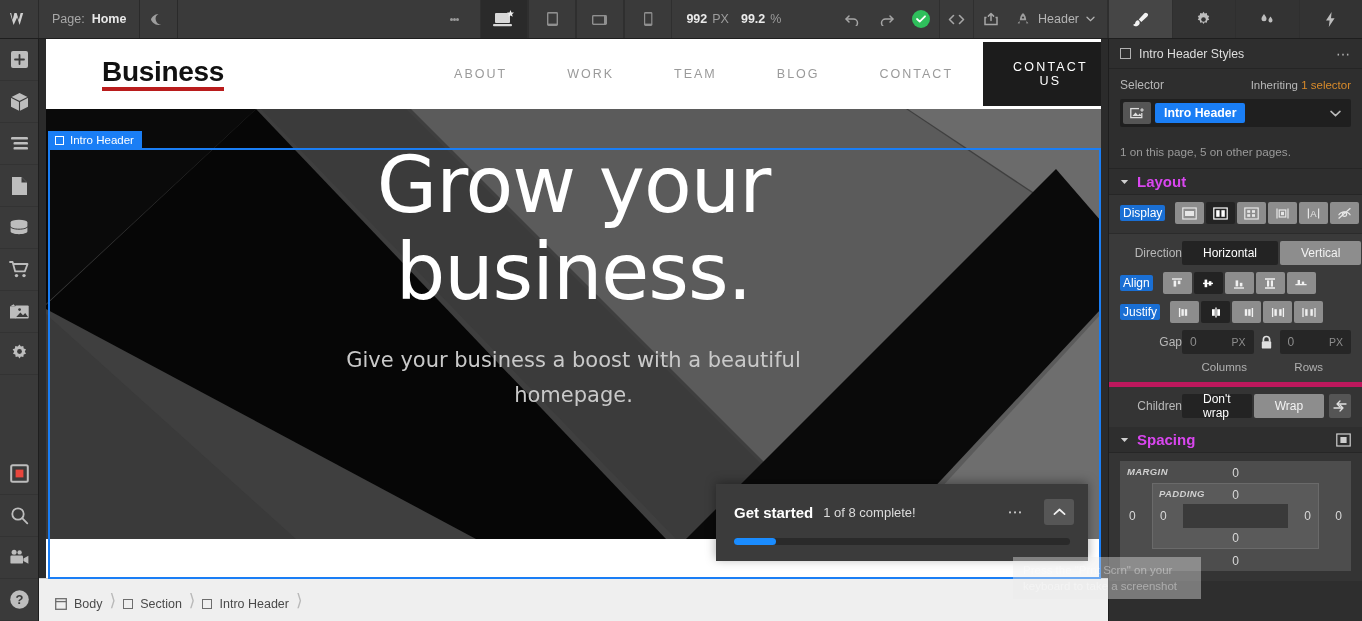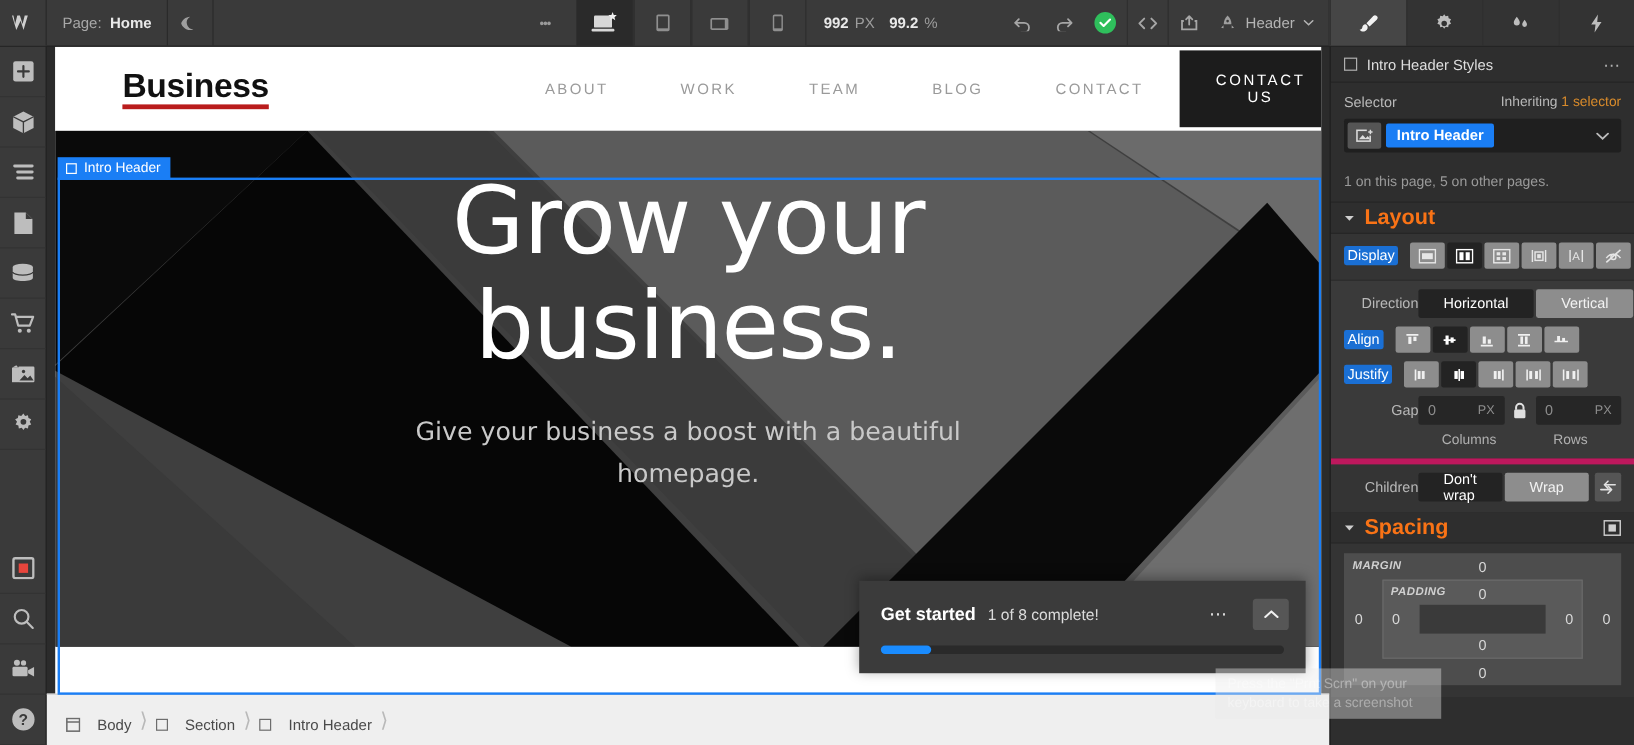--- a/index.html
+++ b/index.html
@@ -145,21 +145,21 @@
     pointer-events: none;
   }
 
   
   .crumbbar {
     position: absolute; left: 39px; top: 578px; width: 1069px; height: 43px;
     background: #efefef; display: flex; align-items: center;
     padding-left: 9px; border-top: 1px solid #cfcfcf;
   }
   .crumb {
-    display: flex; align-items: center; gap: 14px; color: #4a4a4a;
+    display: flex; align-items: center; gap: 7px; color: #4a4a4a;
     font-size: 12.5px; padding: 8px 7px 0 7px; height: 100%;
   }
   .crumb .sq { width: 10px; height: 10px; border: 1.4px solid #6d6d6d; }
   .crumb-arrow { color: #b9b9b9; font-size: 17px; font-weight: 300; }
 
   
   .rightpanel {
     position: absolute; top: 39px; right: 0; width: 254px; height: 582px;
     background: #2e2e2e; border-left: 1px solid #1e1e1e;
     overflow: hidden; color: #cfcfcf; font-size: 12px;
@@ -189,21 +189,21 @@
     padding: 3px 9px; border-radius: 2px;
   }
   .sel-caret { margin-left: auto; color: #bbb; font-size: 9px; padding-right: 7px;}
   .sel-note { margin-top: 18px; color: #9a9a9a; font-size: 11.7px; }
 
   .sec-head {
     height: 26px; display: flex; align-items: center; gap: 8px;
     padding: 0 11px; background: #2e2e2e; border-bottom: 1px solid #262626;
   }
   .sec-head .caret { color: #cfcfcf; font-size: 8px; }
-  .sec-head .name { color: #f97316; font-size: 18px; font-weight: bold; }
+  .sec-head .name { color: #d946ef; font-size: 15px; font-weight: bold; }
   .sec-head .right-ic { margin-left: auto; }
 
   .prop-block { padding: 7px 11px 9px 11px; background: #343434; }
   .prop-row { display: flex; align-items: center; margin-bottom: 7px; }
   .prop-row:last-child { margin-bottom: 0; }
   .prop-name {
     width: 62px; font-size: 12px; color: #b8b8b8; flex: none; text-align: right;
   }
   .prop-name.hl { color: #fff; background: #1a6fd4; padding: 1px 3px; border-radius:2px; width:auto; margin-right: 10px;}
   .btngrp { display: flex; gap: 2px; }

